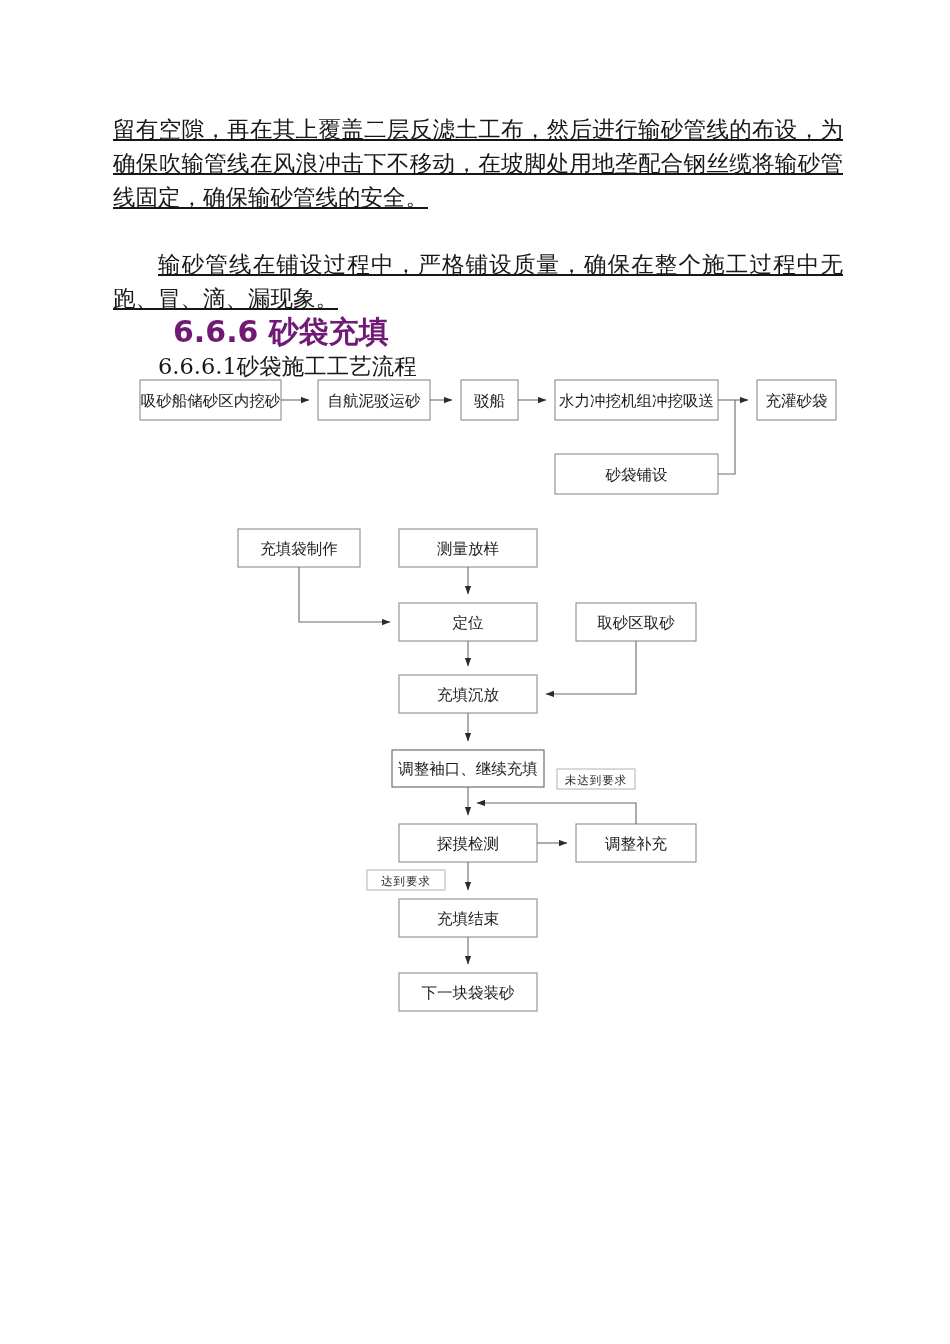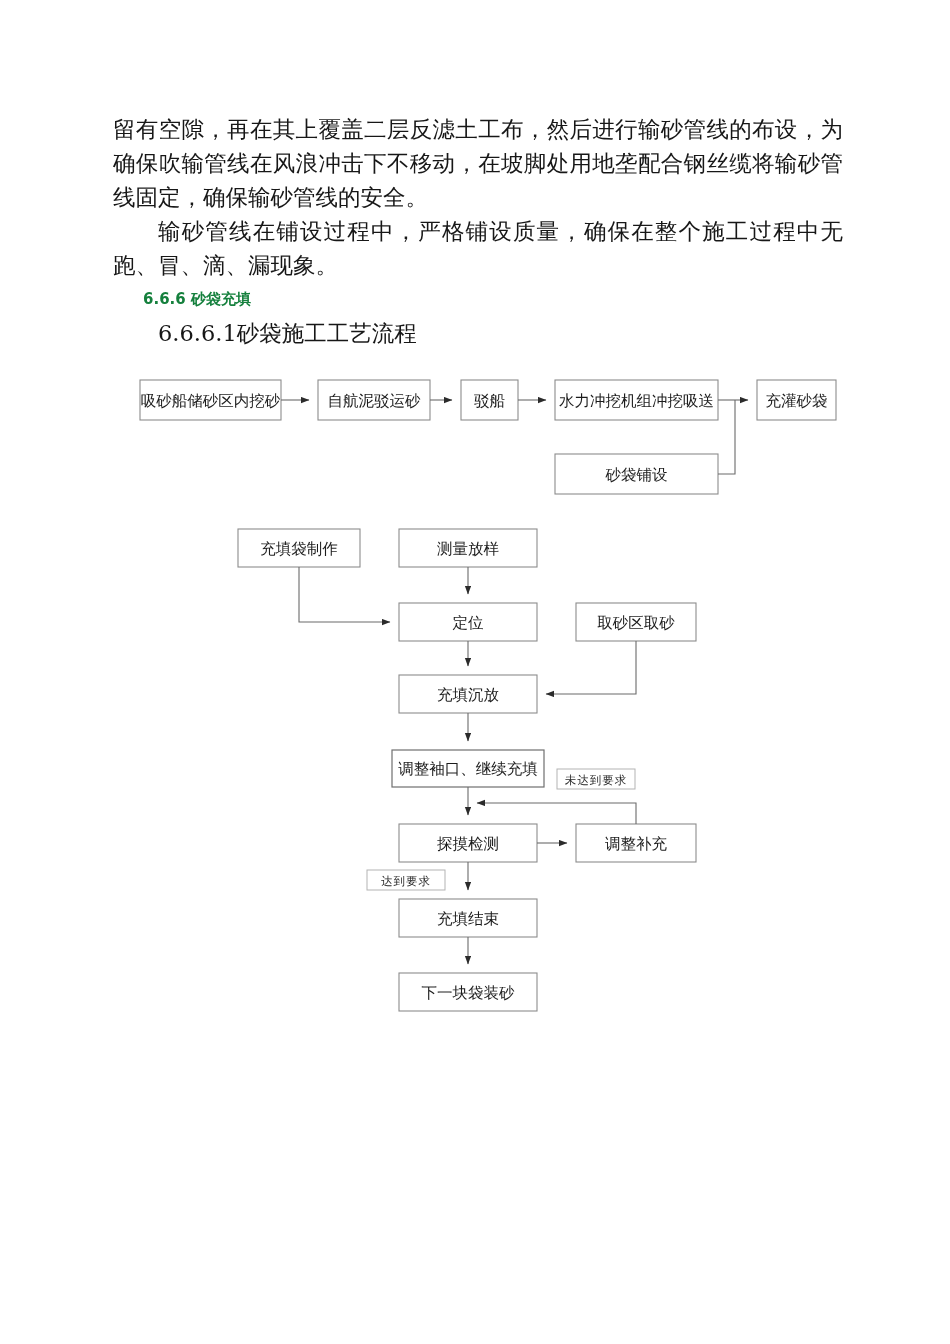--- a/index.html
+++ b/index.html
@@ -30,31 +30,33 @@
   }
   .para {
     font-size: 22.5px;
     line-height: 34px;
     letter-spacing: 0px;
     text-align: justify;
     text-justify: inter-ideograph;
     margin: 0;
     color: #171717;
     font-family: "DejaVu Serif", "Liberation Serif", serif;
+    text-decoration: underline;
   }
   .para.indent {
     text-indent: 2em;
+    margin-top: 33px;
   }
   .heading-bold {
-    font-size: 15px;
+    font-size: 30px;
     line-height: 34px;
     margin: 0;
     font-weight: bold;
     text-indent: 2em;
-    color: #15803d;
+    color: #701a75;
     font-family: "DejaVu Sans", "Liberation Sans", sans-serif;
   }
   .heading-plain {
     font-size: 22.5px;
     line-height: 34px;
     margin: 0;
     text-indent: 2em;
     color: #171717;
   }
 

